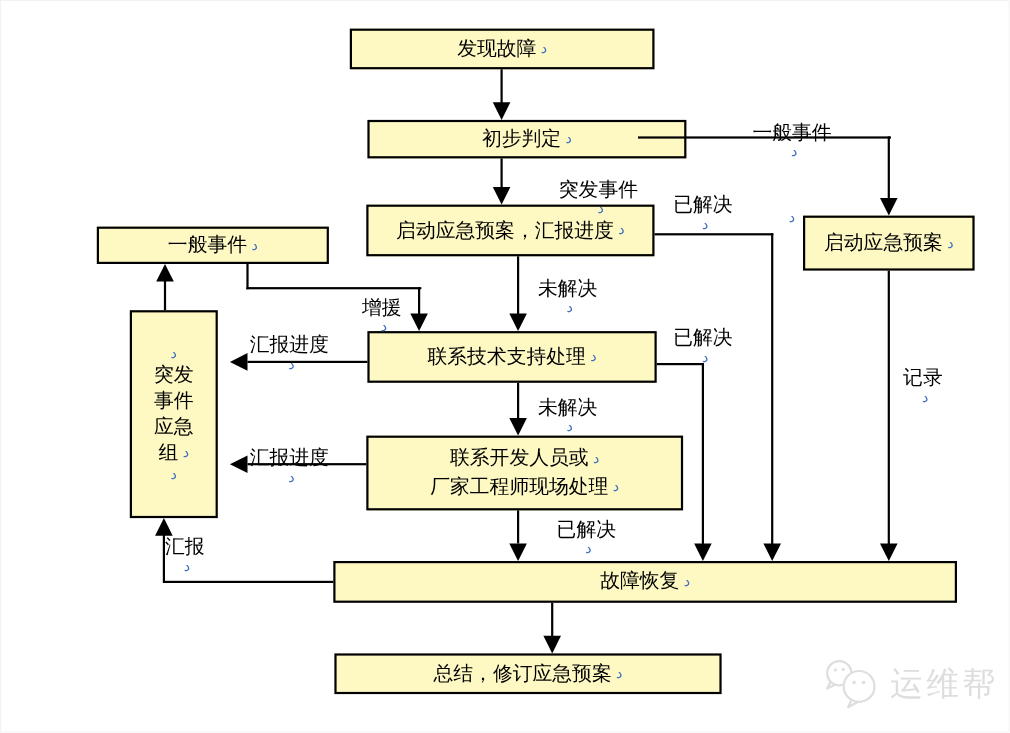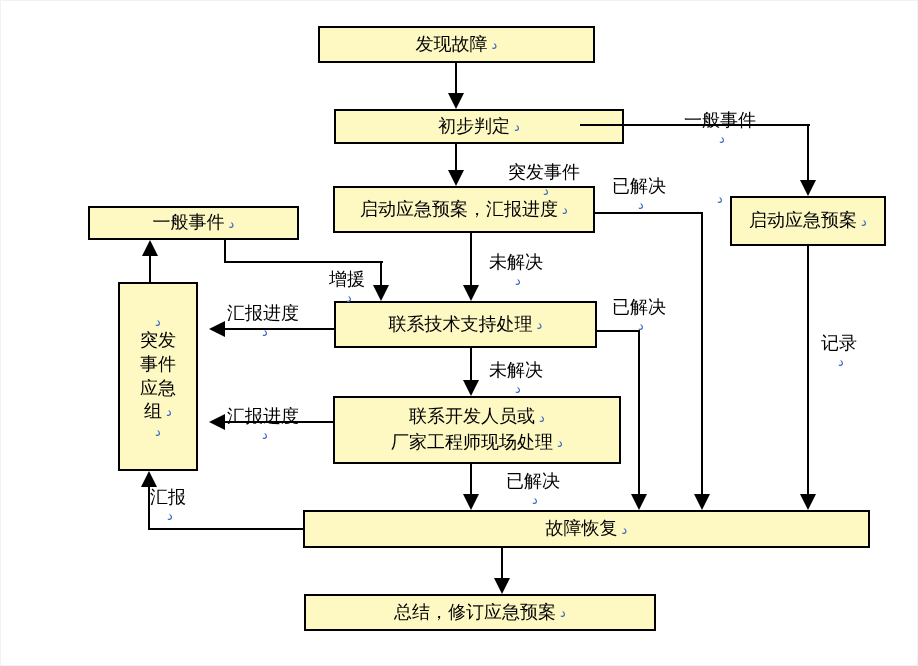--- a/index.html
+++ b/index.html
@@ -232,14 +232,27 @@
   <span class="lbl" style="left:820px;top:330px">
     <span>记录</span>
     <span class="pmark">د</span>
   </span>
 
   <span class="lbl" style="left:149px;top:484px">
     <span>汇报</span>
     <span class="pmark">د</span>
   </span>
 
+  <div class="watermark">
+    <svg width="56" height="50" viewBox="0 0 56 50">
+      <circle cx="16" cy="15" r="11" fill="none" stroke="#dedede" stroke-width="2"></circle>
+      <circle cx="12.5" cy="12" r="1.4" fill="#dedede"></circle>
+      <circle cx="19.5" cy="11.5" r="1.4" fill="#dedede"></circle>
+      <path d="M8 23 L5 29 L13 25" fill="none" stroke="#dedede" stroke-width="2" stroke-linejoin="round"></path>
+      <circle cx="34" cy="27" r="14" fill="#ffffff" stroke="#dedede" stroke-width="2"></circle>
+      <circle cx="29.5" cy="23.5" r="1.6" fill="#dedede"></circle>
+      <circle cx="38" cy="23.5" r="1.6" fill="#dedede"></circle>
+      <path d="M27 39.5 L24 46 L33 41" fill="none" stroke="#dedede" stroke-width="2" stroke-linejoin="round"></path>
+    </svg>
+    <span class="brand">运维帮</span>
+  </div>
 
 </div>
 
 </body></html>

